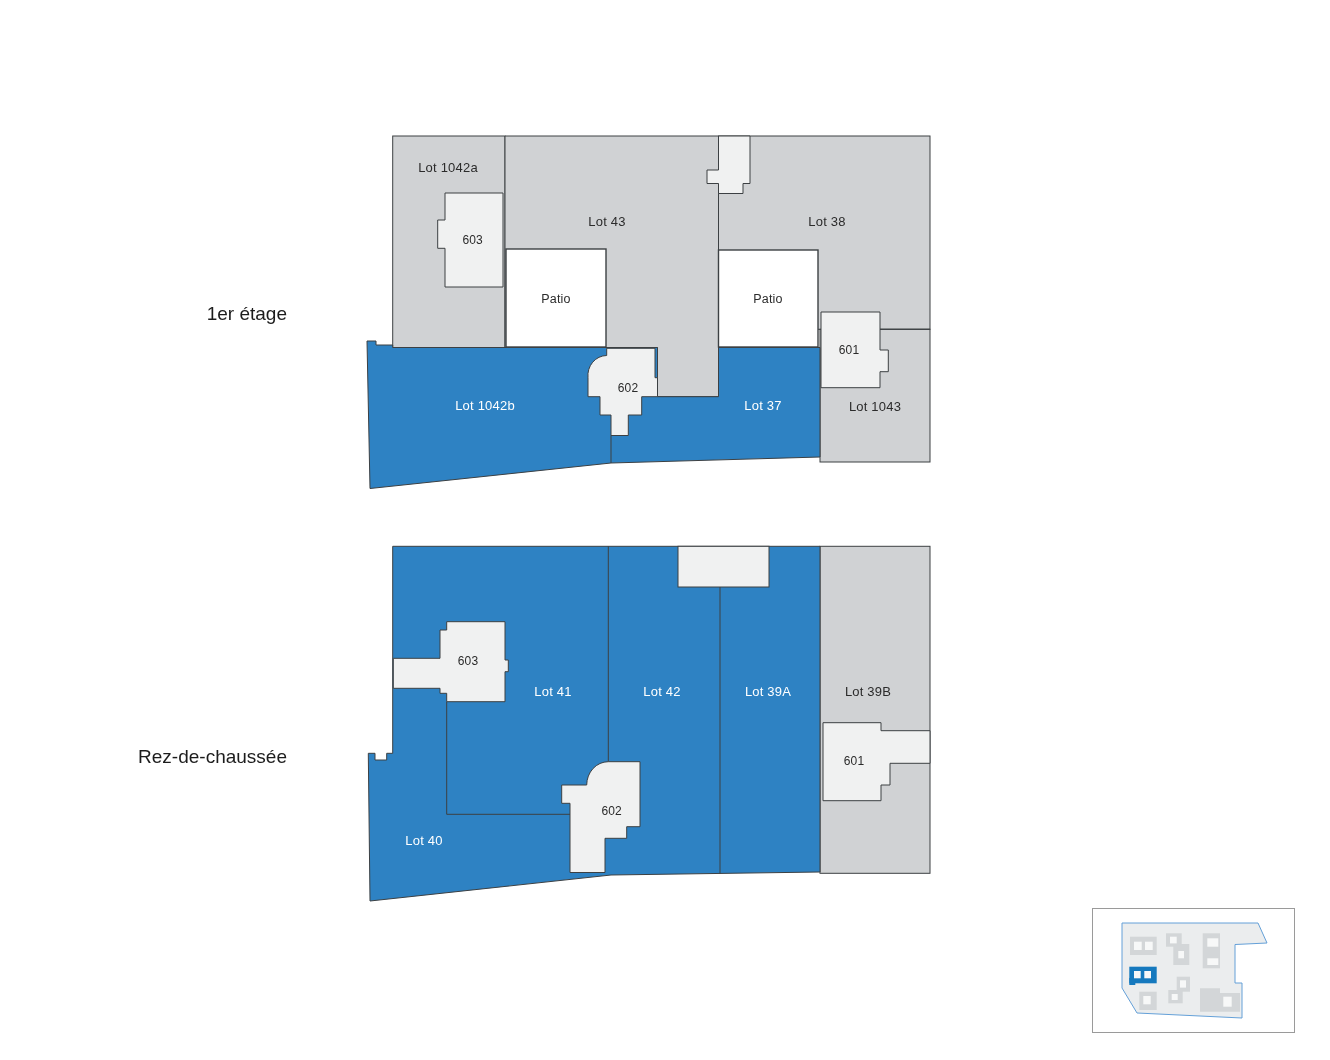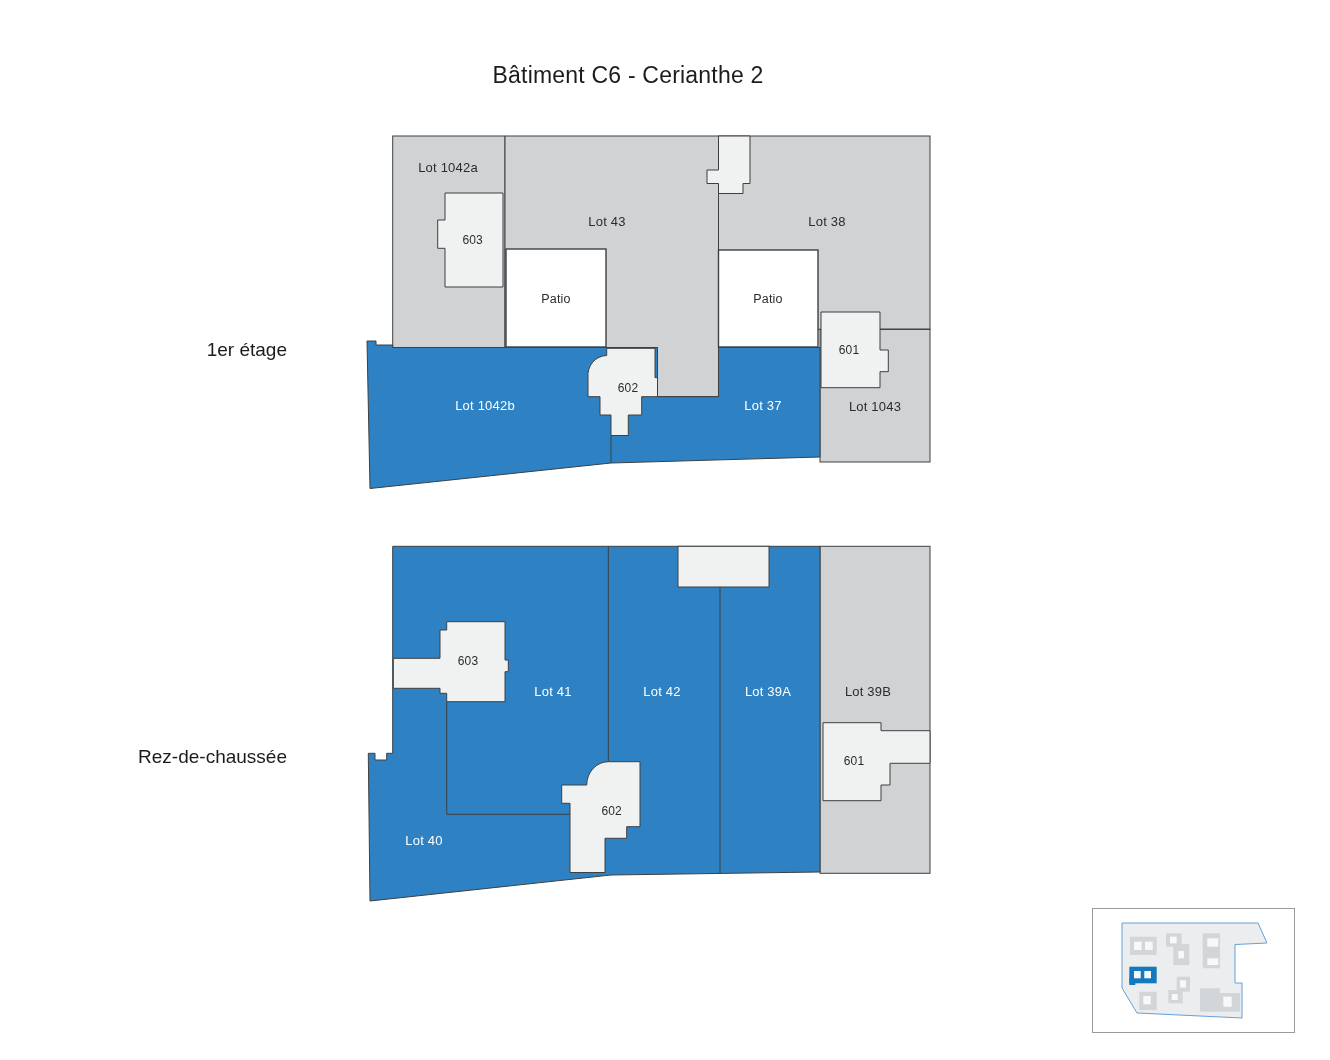--- a/index.html
+++ b/index.html
@@ -1,21 +1,21 @@
 <!DOCTYPE html>
 <html style="--lot-blue: #2E82C3; --lot-gray: #D0D2D4; --room-light: #F0F1F1; --patio-white: #FFFFFF; --outline: #3C4043; --text-dark: #2B2B2B; --text-light: #FFFFFF; --minimap-site: #EBEDEE; --minimap-building: #D3D6D8; --minimap-hole: #F7F8F8; --minimap-stroke: #64A0D8; --minimap-highlight: #1579BE;"><head>
 <meta charset="utf-8">
 <style>
   html,body{margin:0;padding:0;background:#fff;}
   .canvas{position:relative;width:1330px;height:1060px;background:#fff;overflow:hidden;
           font-family:"Liberation Sans",sans-serif;}
   .page-title{position:absolute;left:388px;top:62px;width:480px;text-align:center;
               font-size:23px;font-weight:400;color:#1c1c1c;letter-spacing:.2px;}
   .floor-label{position:absolute;right:1043px;font-size:19px;color:#1c1c1c;white-space:nowrap;}
-  .floor-label.l1{top:303px;margin-top:36px;}
+  .floor-label.l1{top:303px;}
   .floor-label.l0{top:714px;margin-top:32px;}
   svg{position:absolute;left:0;top:0;}
   .f-gray{fill:var(--lot-gray);stroke:var(--outline);stroke-width:1;}
   .f-blue{fill:var(--lot-blue);stroke:var(--outline);stroke-width:1;}
   .f-room{fill:var(--room-light);stroke:var(--outline);stroke-width:1;}
   .f-patio{fill:var(--patio-white);stroke:var(--outline);stroke-width:1.4;}
   .divider{stroke:var(--outline);stroke-width:1;fill:none;}
   .lbl{font-size:13px;fill:var(--text-dark);text-anchor:middle;letter-spacing:.2px;}
   .lbl-light{fill:var(--text-light);}
   .lbl-room{font-size:12px;}
@@ -24,21 +24,20 @@
   .mm-site{fill:var(--minimap-site);stroke:var(--minimap-stroke);stroke-width:1;}
   .mm-b{fill:var(--minimap-building);}
   .mm-hole{fill:var(--minimap-hole);}
   .mm-hi{fill:var(--minimap-highlight);}
 </style>
 </head>
 <body>
 
 <div class="canvas">
 
-  <div class="page-title">Bâtiment C6 - Cerianthe 2</div>
   <div class="floor-label l1">1er étage</div>
   <div class="floor-label l0">Rez-de-chaussée</div>
 
   <svg width="1330" height="1060" viewBox="0 0 1330 1060">
 
     <g>
 
       <rect class="f-gray" x="392.7" y="136" width="112.3" height="211.5"></rect>
       <path class="f-gray" d="M 505 136 L 718.5 136 L 718.5 396.7 L 657.5 396.7 L 657.5 347.5 L 505 347.5 Z"></path>
       <rect class="f-gray" x="718.5" y="136" width="211.5" height="193.3"></rect>

